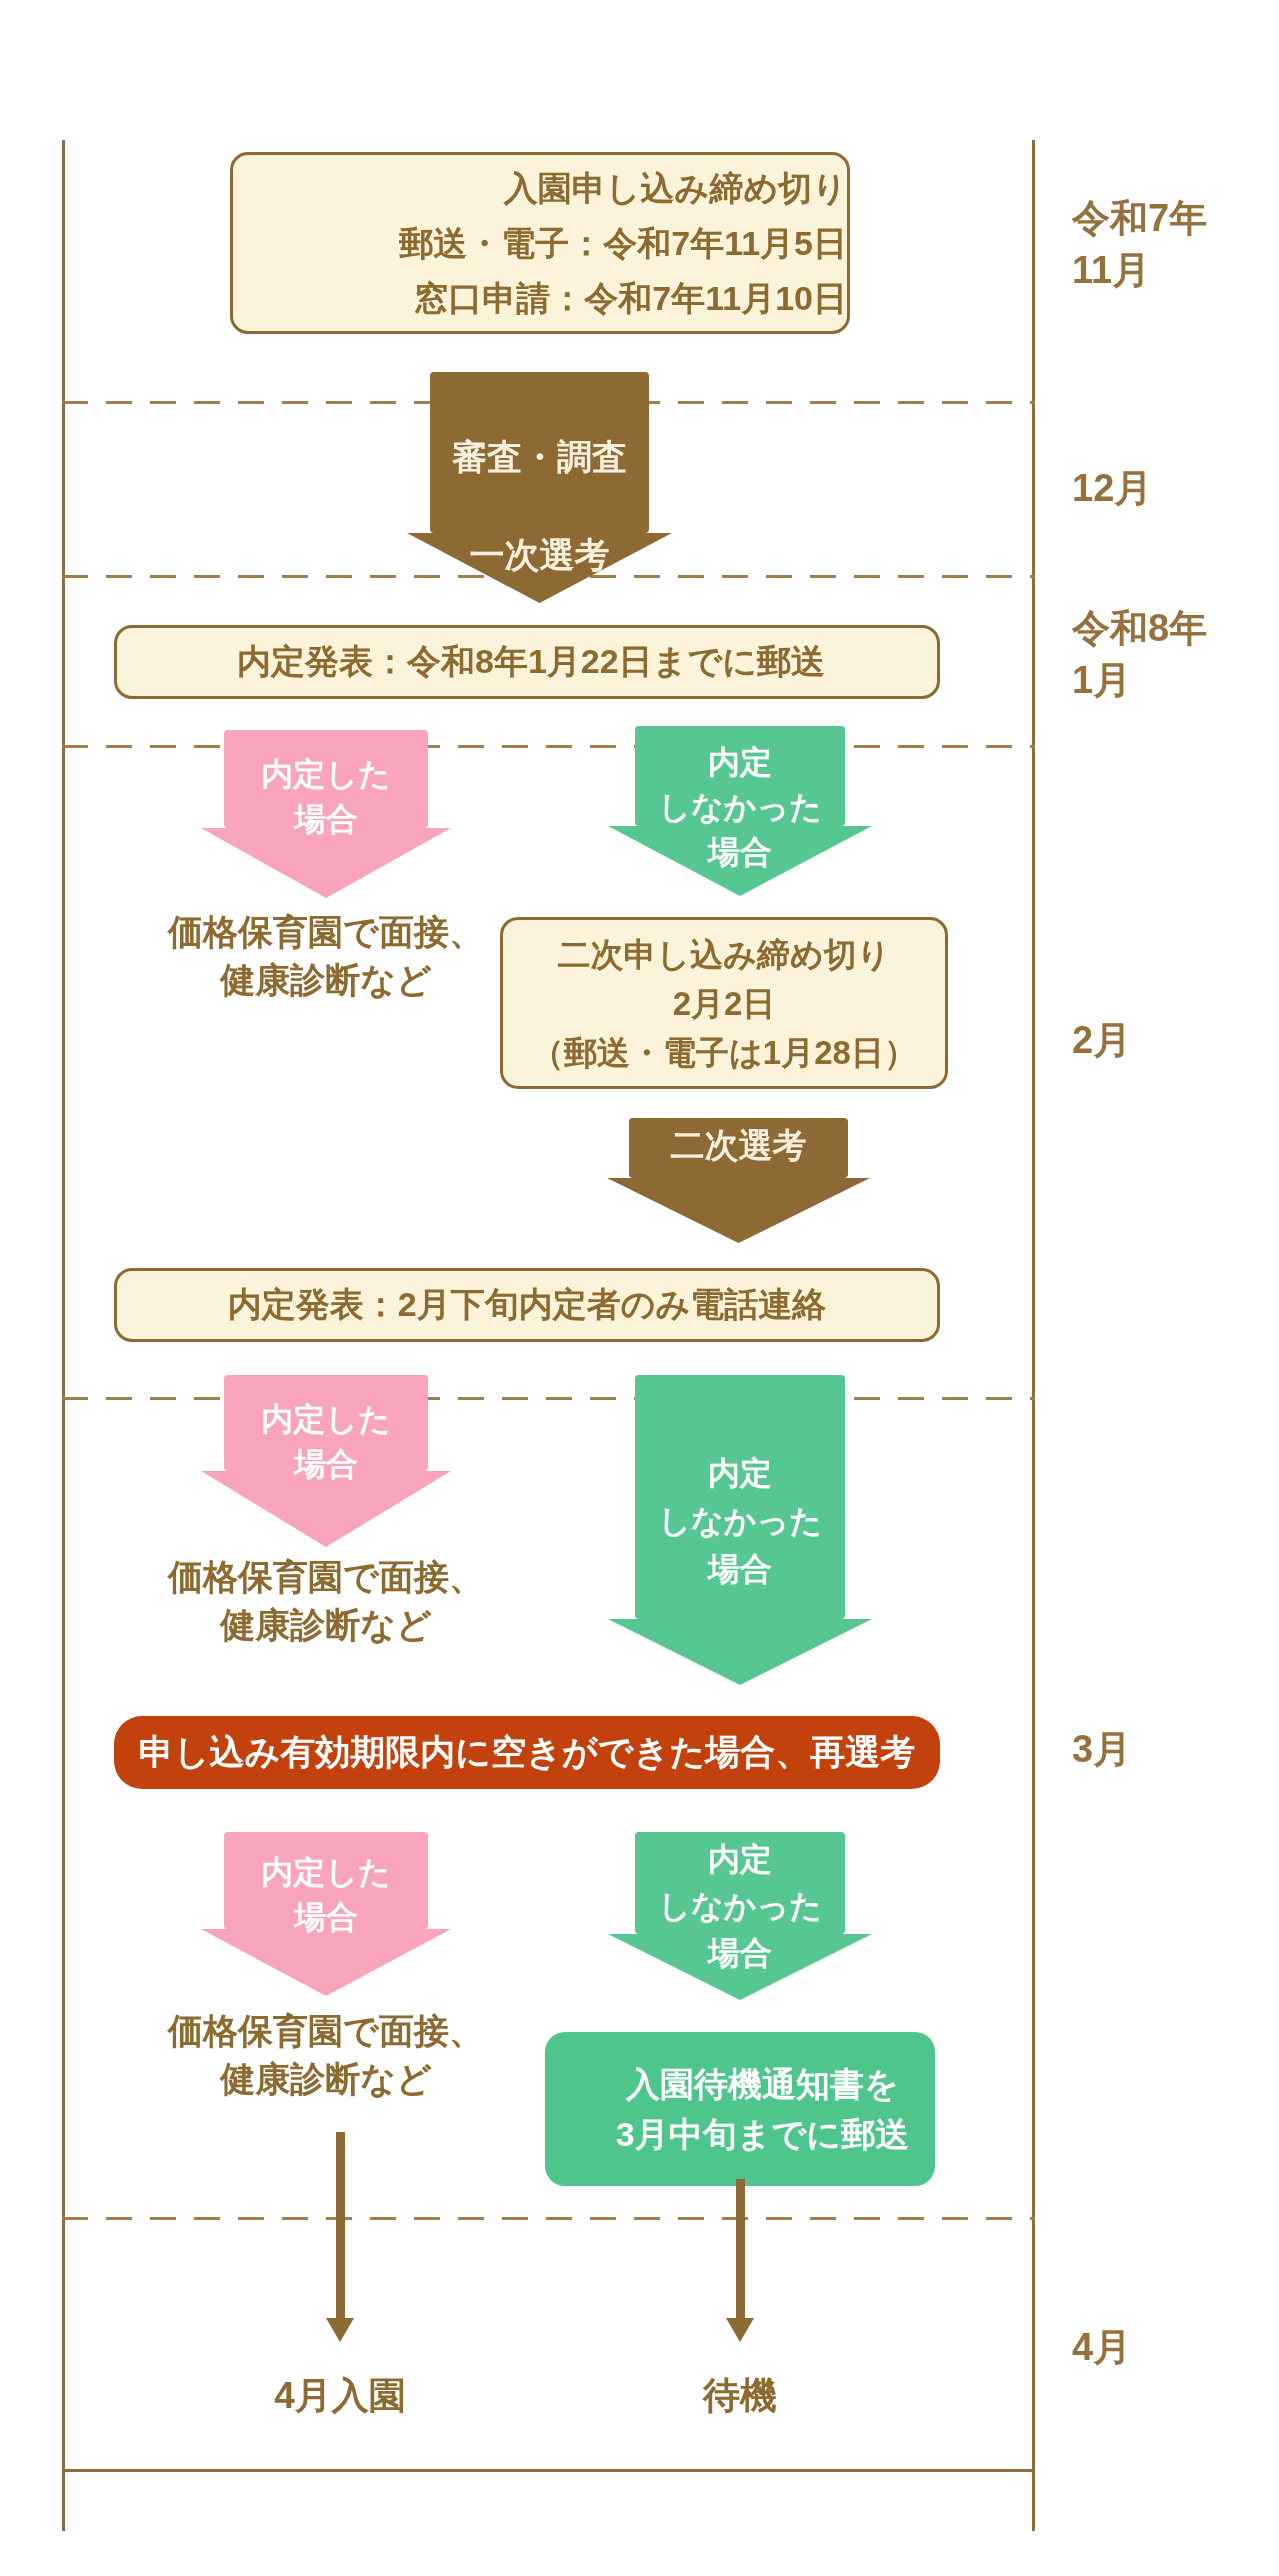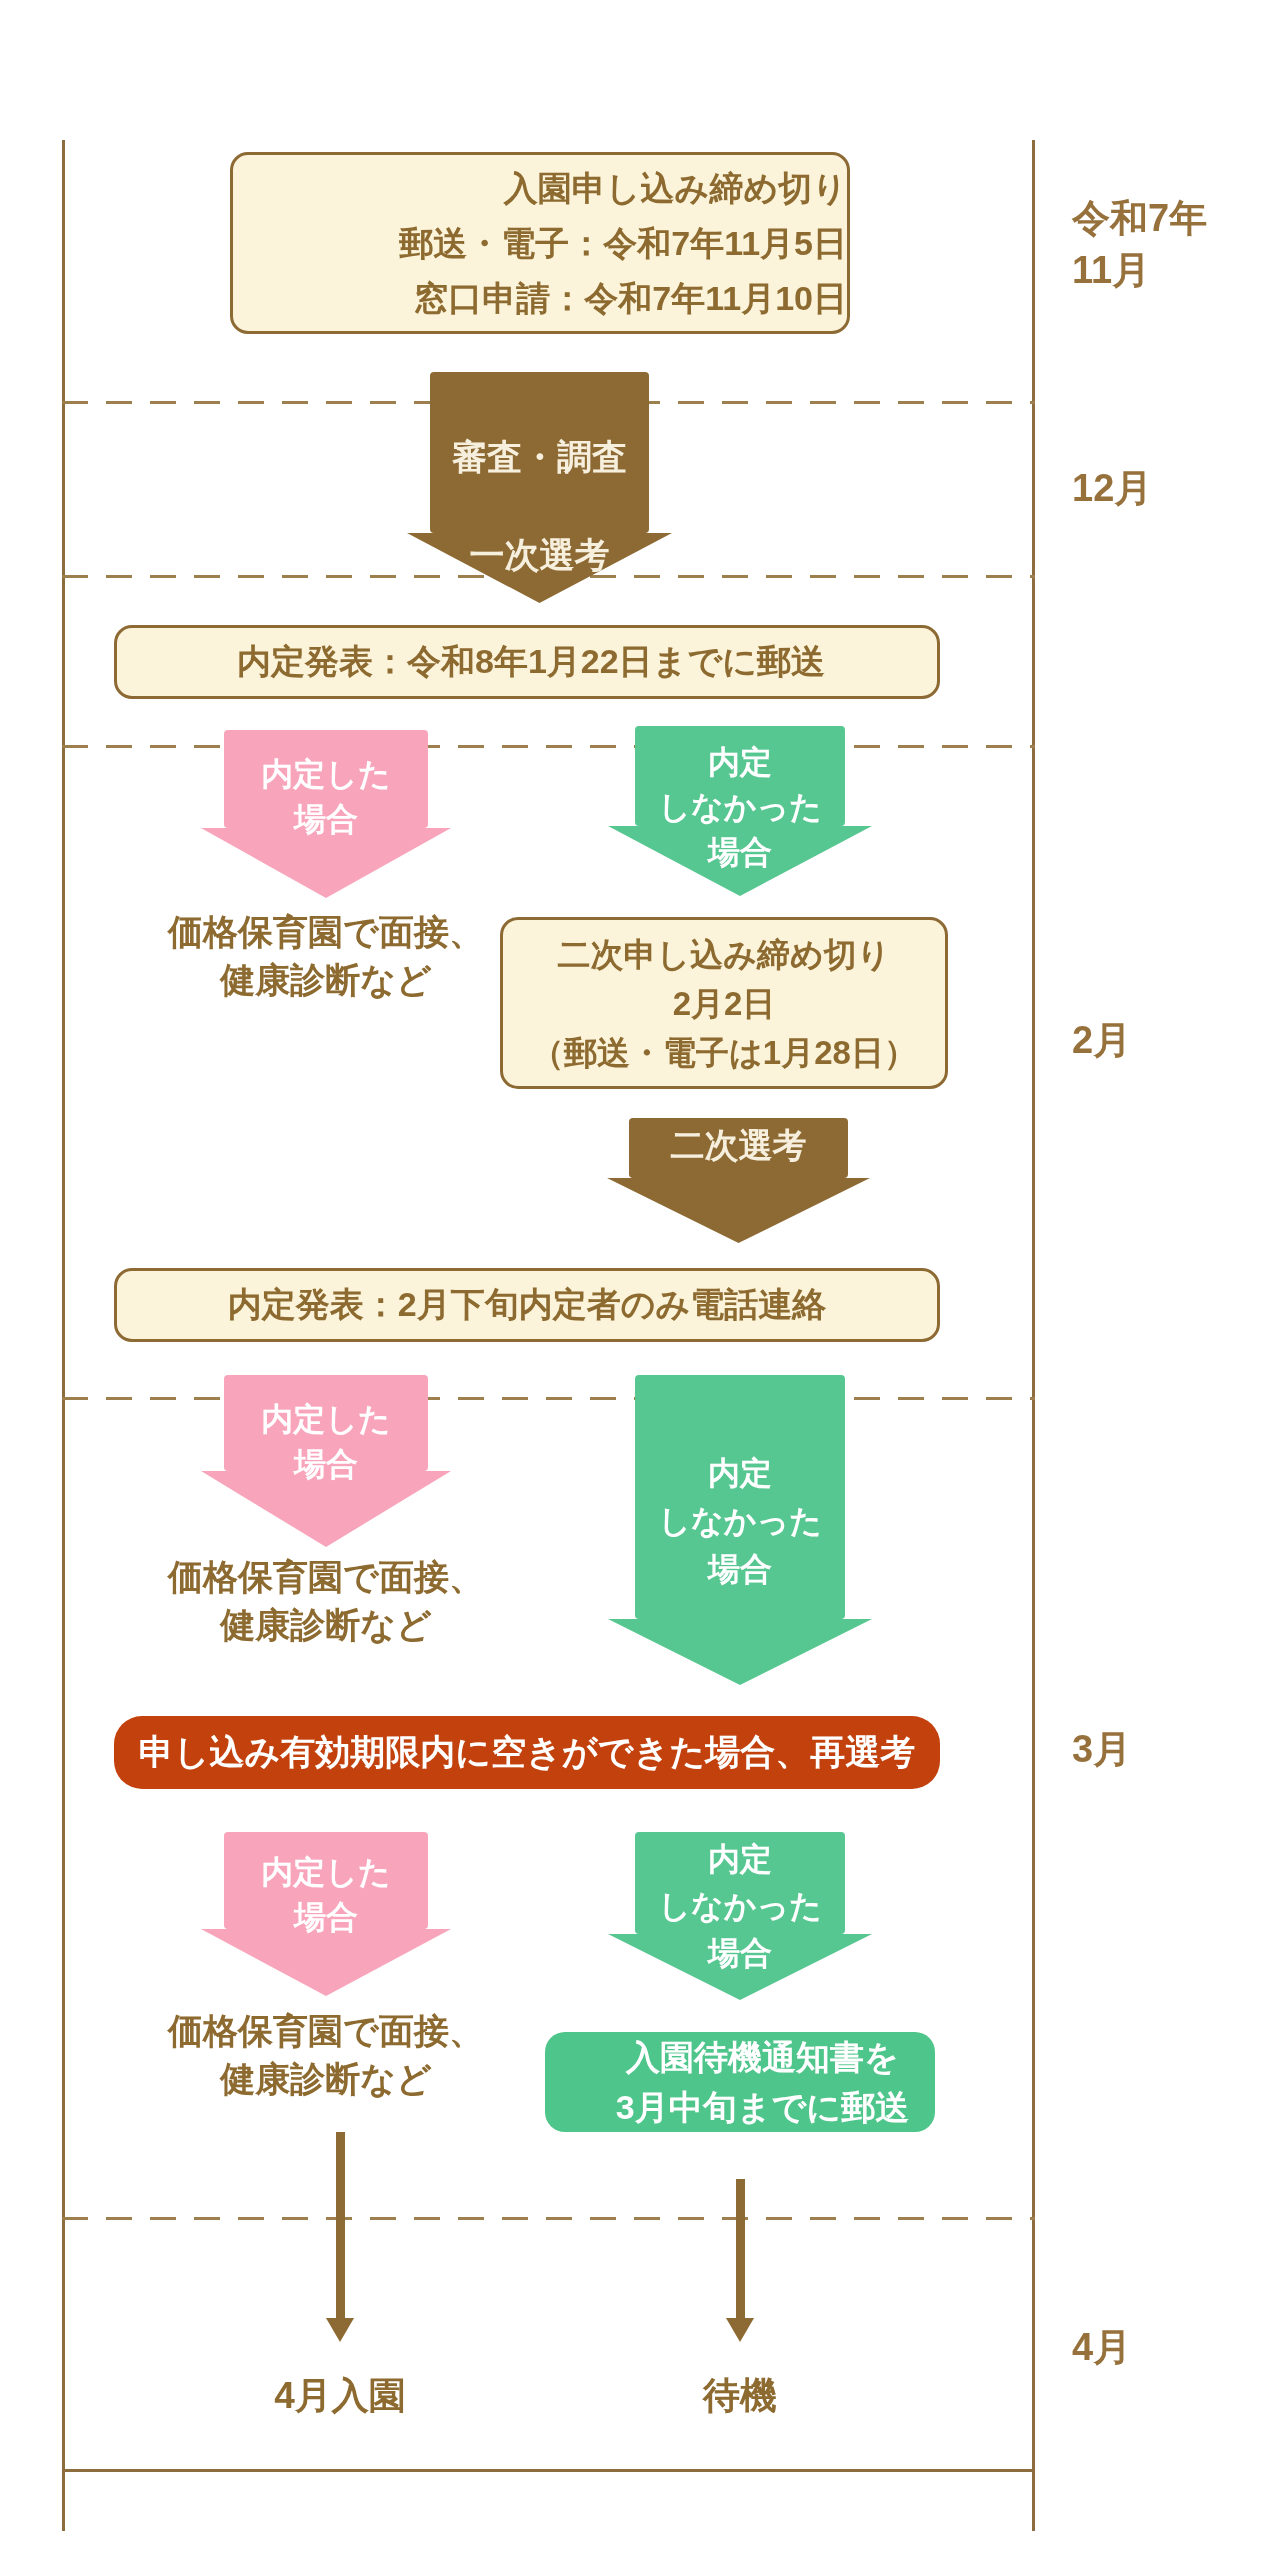--- a/index.html
+++ b/index.html
@@ -51,20 +51,24 @@
   <div class="dash" style="top:2217px;"></div>
   <div class="solid-line" style="top:2469px;"></div>
 
   <div class="month" style="top:192px;">
     <div>令和7年</div>
     <div>11月</div>
   </div>
   <div class="month" style="top:462px;">
     <div>12月</div>
   </div>
+  <div class="month" style="top:602px;">
+    <div>令和8年</div>
+    <div>1月</div>
+  </div>
   <div class="month" style="top:1014px;">
     <div>2月</div>
   </div>
   <div class="month" style="top:1723px;">
     <div>3月</div>
   </div>
   <div class="month" style="top:2321px;">
     <div>4月</div>
   </div>
 
@@ -174,21 +178,21 @@
       <span>しなかった</span>
       <span>場合</span>
     </div>
   </div>
 
   <div class="note" style="left:106px;top:2007px;">
     <div class="line">価格保育園で面接、</div>
     <div class="line">健康診断など</div>
   </div>
 
-  <div class="box green-fill" style="left:545px;top:2032px;width:390px;height:100px;font-size:34px;line-height:50px;padding-left:45px;">
+  <div class="box green-fill" style="left:545px;top:2032px;width:390px;height:154px;font-size:34px;line-height:50px;padding-left:45px;">
     <div class="line">入園待機通知書を</div>
     <div class="line">3月中旬までに郵送</div>
   </div>
 
   <div class="thin-arrow" style="left:326px;top:2132px;">
     <div class="t-stem" style="height:186px;"></div>
     <div class="t-head"></div>
   </div>
   <div class="thin-arrow" style="left:726px;top:2179px;">
     <div class="t-stem" style="height:139px;"></div>

